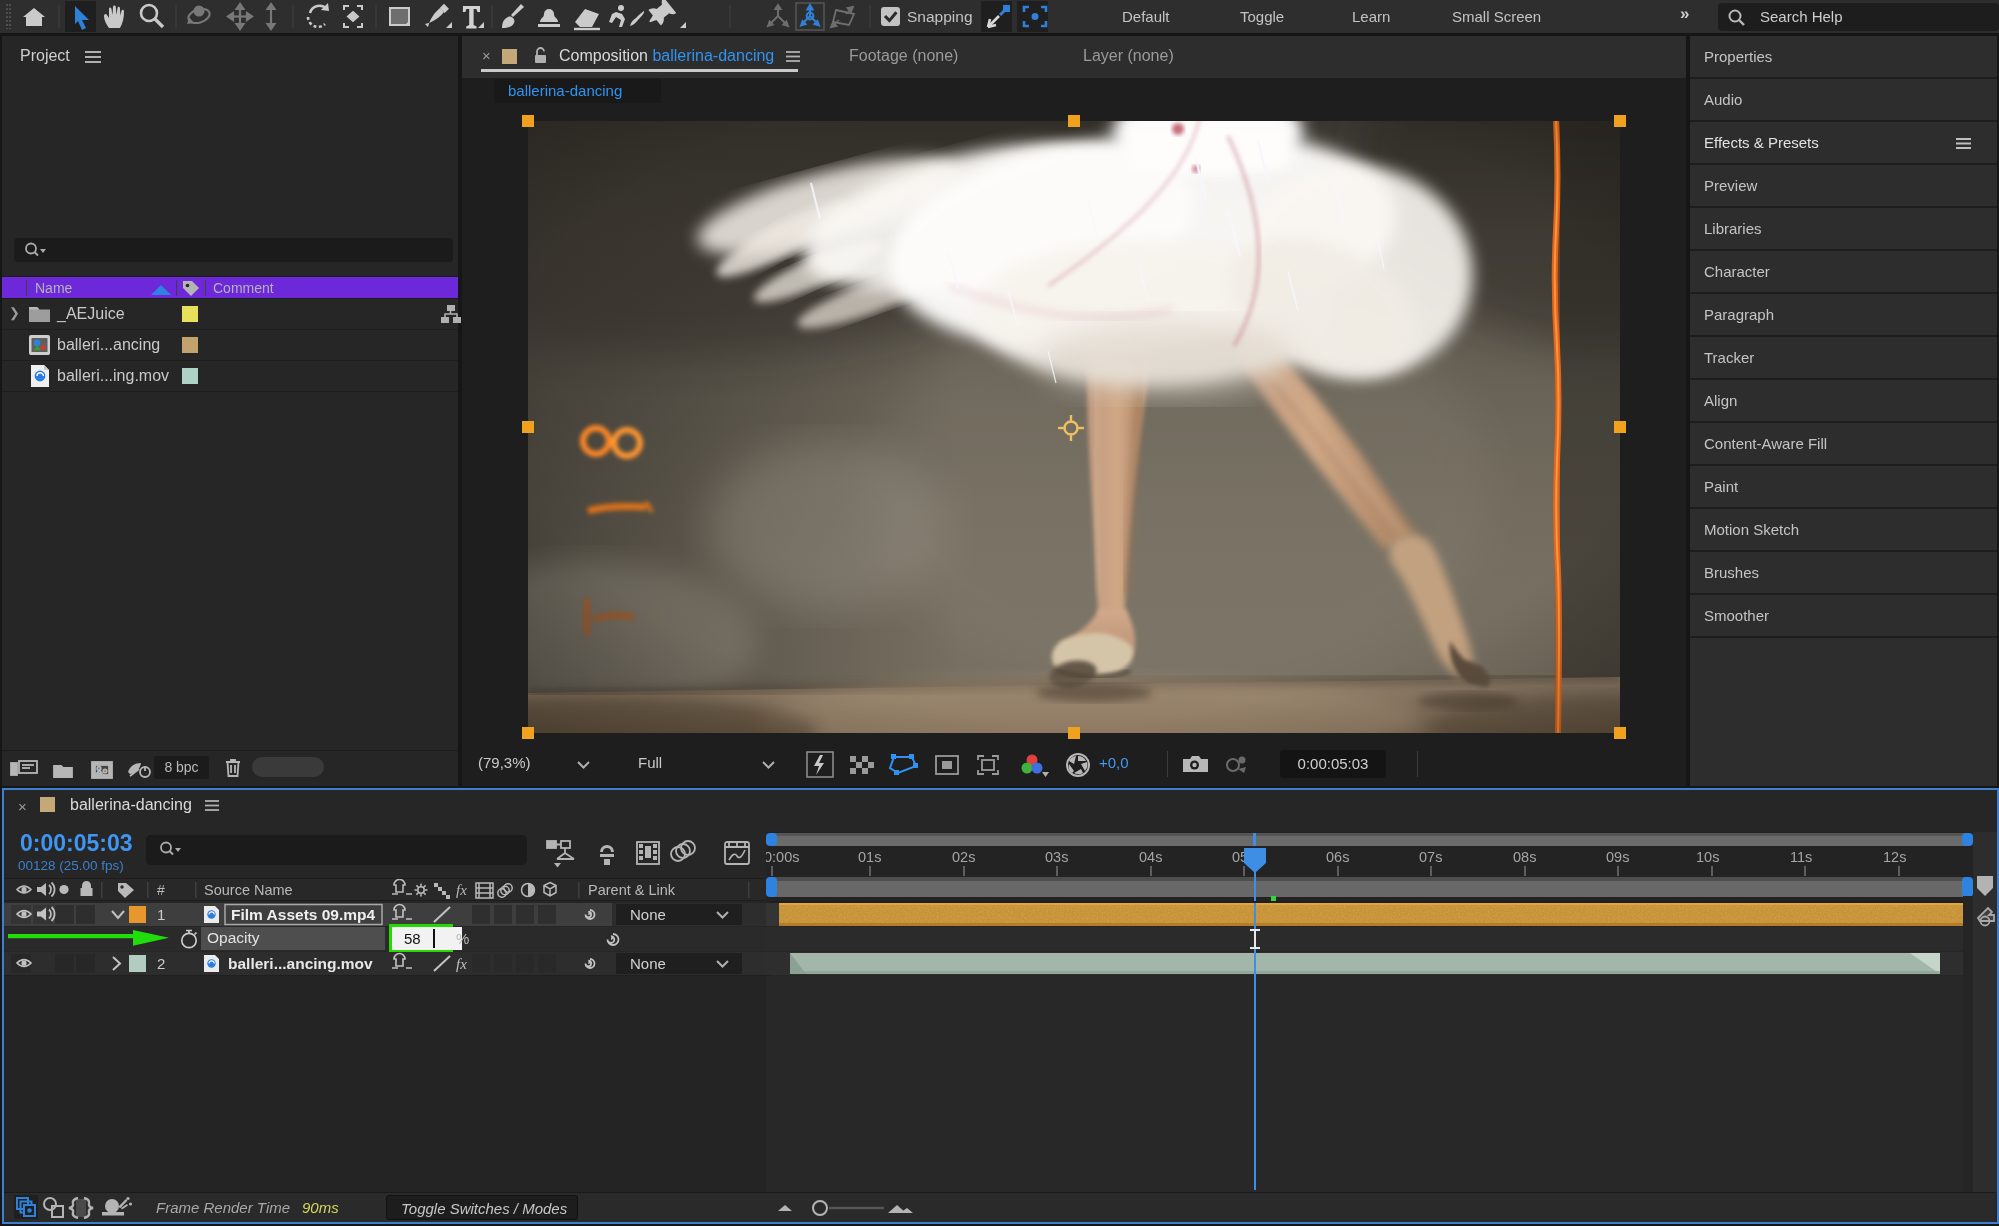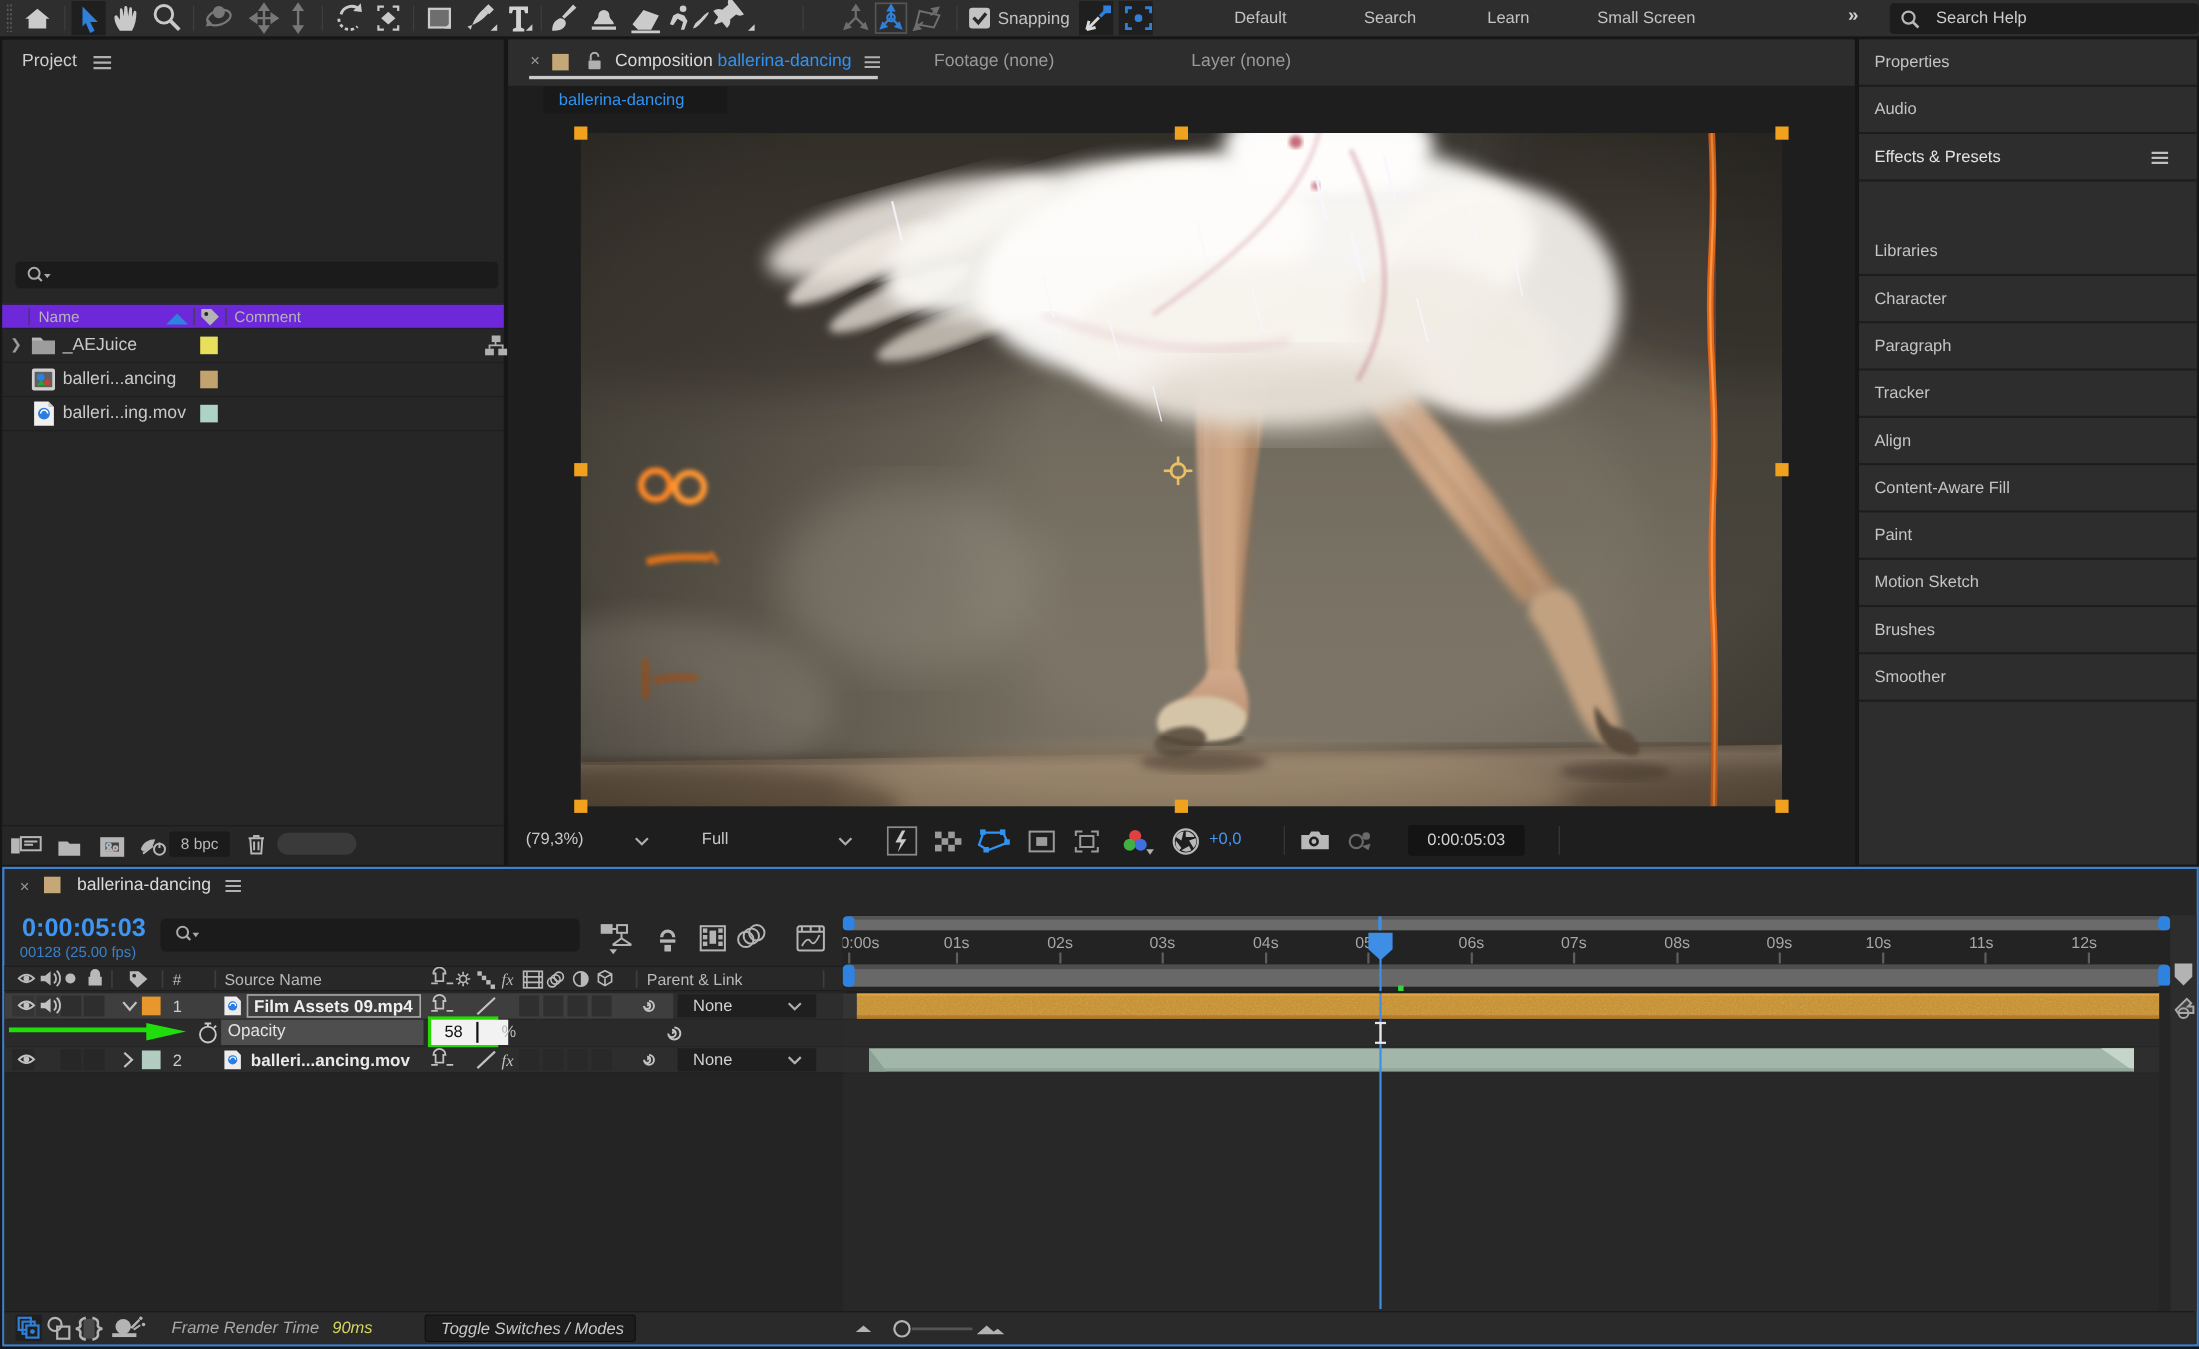--- a/index.html
+++ b/index.html
@@ -144,21 +144,21 @@
  <rect x="1017" y="1" width="31" height="31" fill="#1f1f1f"></rect>
  <g stroke="#2f80d8" stroke-width="2.6" fill="none">
           <path d="M1024 12 v-5 h5"></path>
           <path d="M1041 7 h5 v5"></path>
           <path d="M1046 21 v5 h-5"></path>
           <path d="M1029 26 h-5 v-5"></path>
           <circle cx="1035" cy="16.5" r="2.2" fill="#2f80d8"></circle>
         </g>
 </svg>
 <span class="tbtxt" style="left:1122px;">Default</span>
-<span class="tbtxt" style="left:1240px;">Search</span>
+<span class="tbtxt" style="left:1240px;">Toggle</span>
 <span class="tbtxt" style="left:1352px;">Learn</span>
 <span class="tbtxt" style="left:1452px;">Small Screen</span>
 <span style="position:absolute;left:1680px;top:4px;font-size:17px;color:#d0d0d0;font-weight:bold;letter-spacing:-2px;">»</span>
 <div id="searchhelp">
  <svg class="abs" style="left:8px;top:4px" width="22" height="22" viewBox="0 0 22 22">
           <circle cx="9" cy="9" r="5.5" fill="none" stroke="#b8b8b8" stroke-width="2"></circle>
           <line x1="13" y1="13" x2="18" y2="18" stroke="#b8b8b8" stroke-width="2.4"></line>
         </svg>
  <span style="position:absolute;left:42px;top:5px;font-size:15px;color:#cdcdcd;">Search Help</span>
 </div>
@@ -531,20 +531,23 @@
  <div class="rp-row" style="top:86px">
         <span class="rp-label" style="color:#e2e2e2;">Effects &amp; Presets</span>
   <svg class="abs" style="left:265px;top:15px" width="17" height="13" viewBox="0 0 17 13">
           <g stroke="#c0c0c0" stroke-width="2">
             <line x1="1" y1="2" x2="16" y2="2"></line>
             <line x1="1" y1="6.5" x2="16" y2="6.5"></line>
             <line x1="1" y1="11" x2="16" y2="11"></line>
           </g>
         </svg>
  </div>
+ <div class="rp-row" style="top:129px">
+        <span class="rp-label">Preview</span>
+      </div>
  <div class="rp-row" style="top:172px">
         <span class="rp-label">Libraries</span>
       </div>
  <div class="rp-row" style="top:215px">
         <span class="rp-label">Character</span>
       </div>
  <div class="rp-row" style="top:258px">
         <span class="rp-label">Paragraph</span>
       </div>
  <div class="rp-row" style="top:301px">

